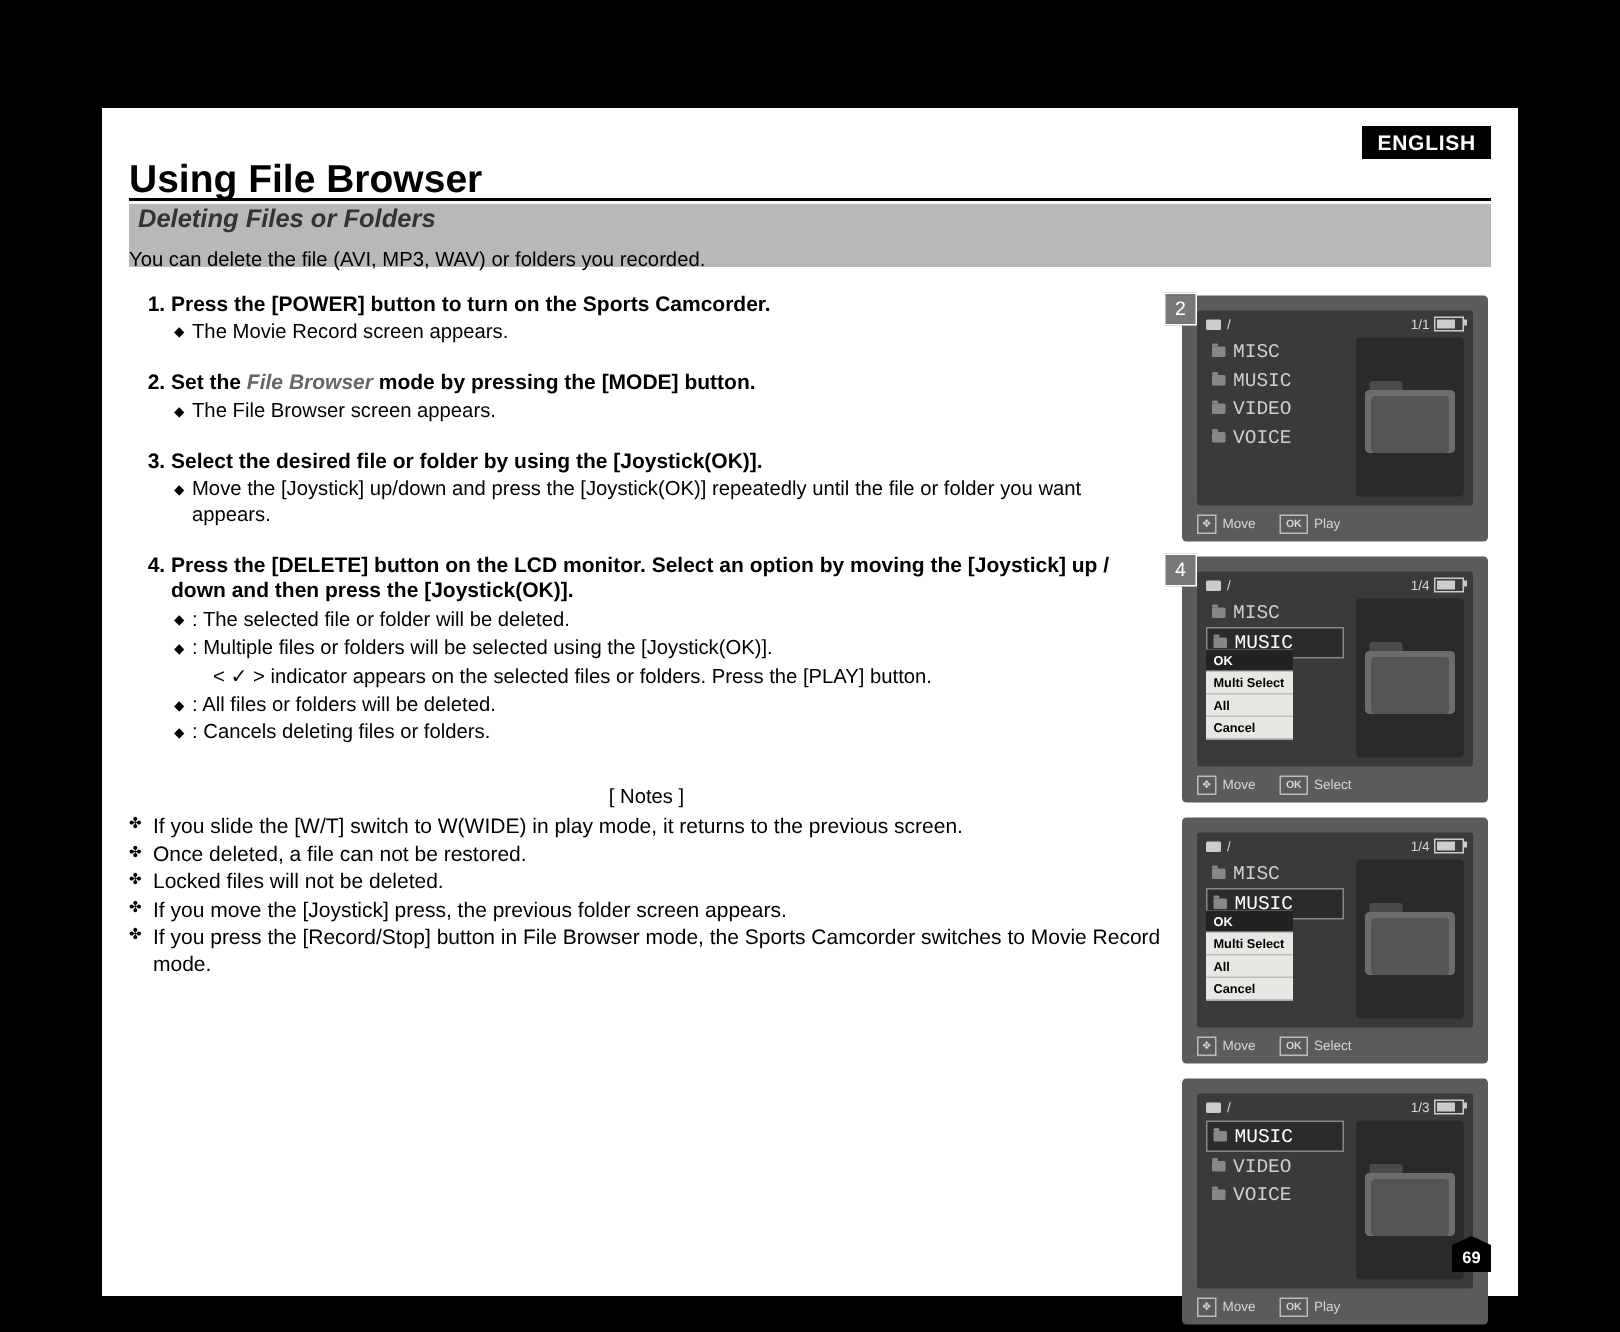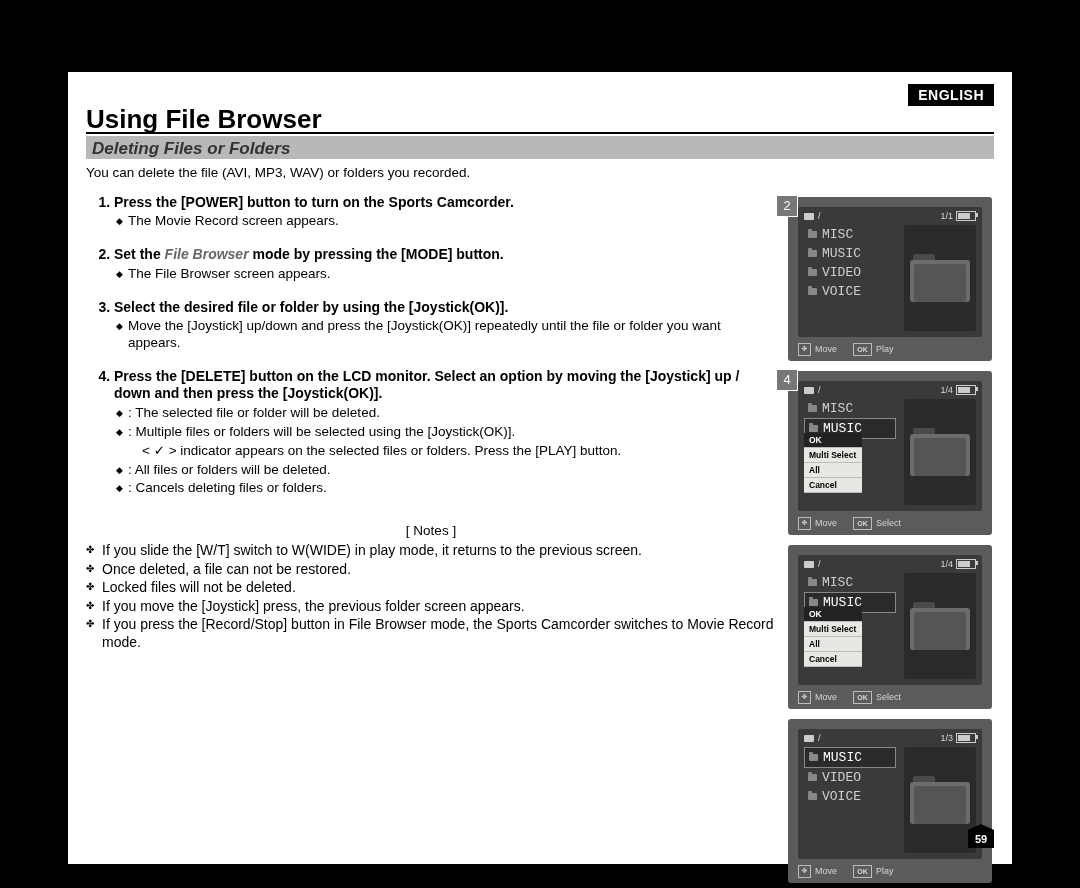--- a/index.html
+++ b/index.html
@@ -44,24 +44,24 @@
   .title {
     font-size: 26px;
     font-weight: bold;
     margin: 20px 0 0 0;
   }
   .subtitle-bar {
     position: absolute;
     left: 18px;
     right: 18px;
     top: 64px;
-    height: 23px;
+    height: 42px;
     background: #b9b8b8;
     display: flex;
-    align-items: flex-end;
+    align-items: flex-start;
     padding-left: 6px;
     box-sizing: border-box;
   }
   .subtitle-bar span {
     font-weight: bold;
     font-style: italic;
     font-size: 17px;
     color: #333;
   }
   .body {
@@ -408,15 +408,15 @@
           <span style="display:flex;align-items:center;gap:4px;">
             <span class="okbox">OK</span>
             <span>Play</span>
           </span>
         </div>
       </div>
     </div>
 
   <div class="pagenum">
     <div class="tri"></div>
-    <div class="sq">59</div>
+    <div class="sq">69</div>
   </div>
 </div>
 
 </body></html>

